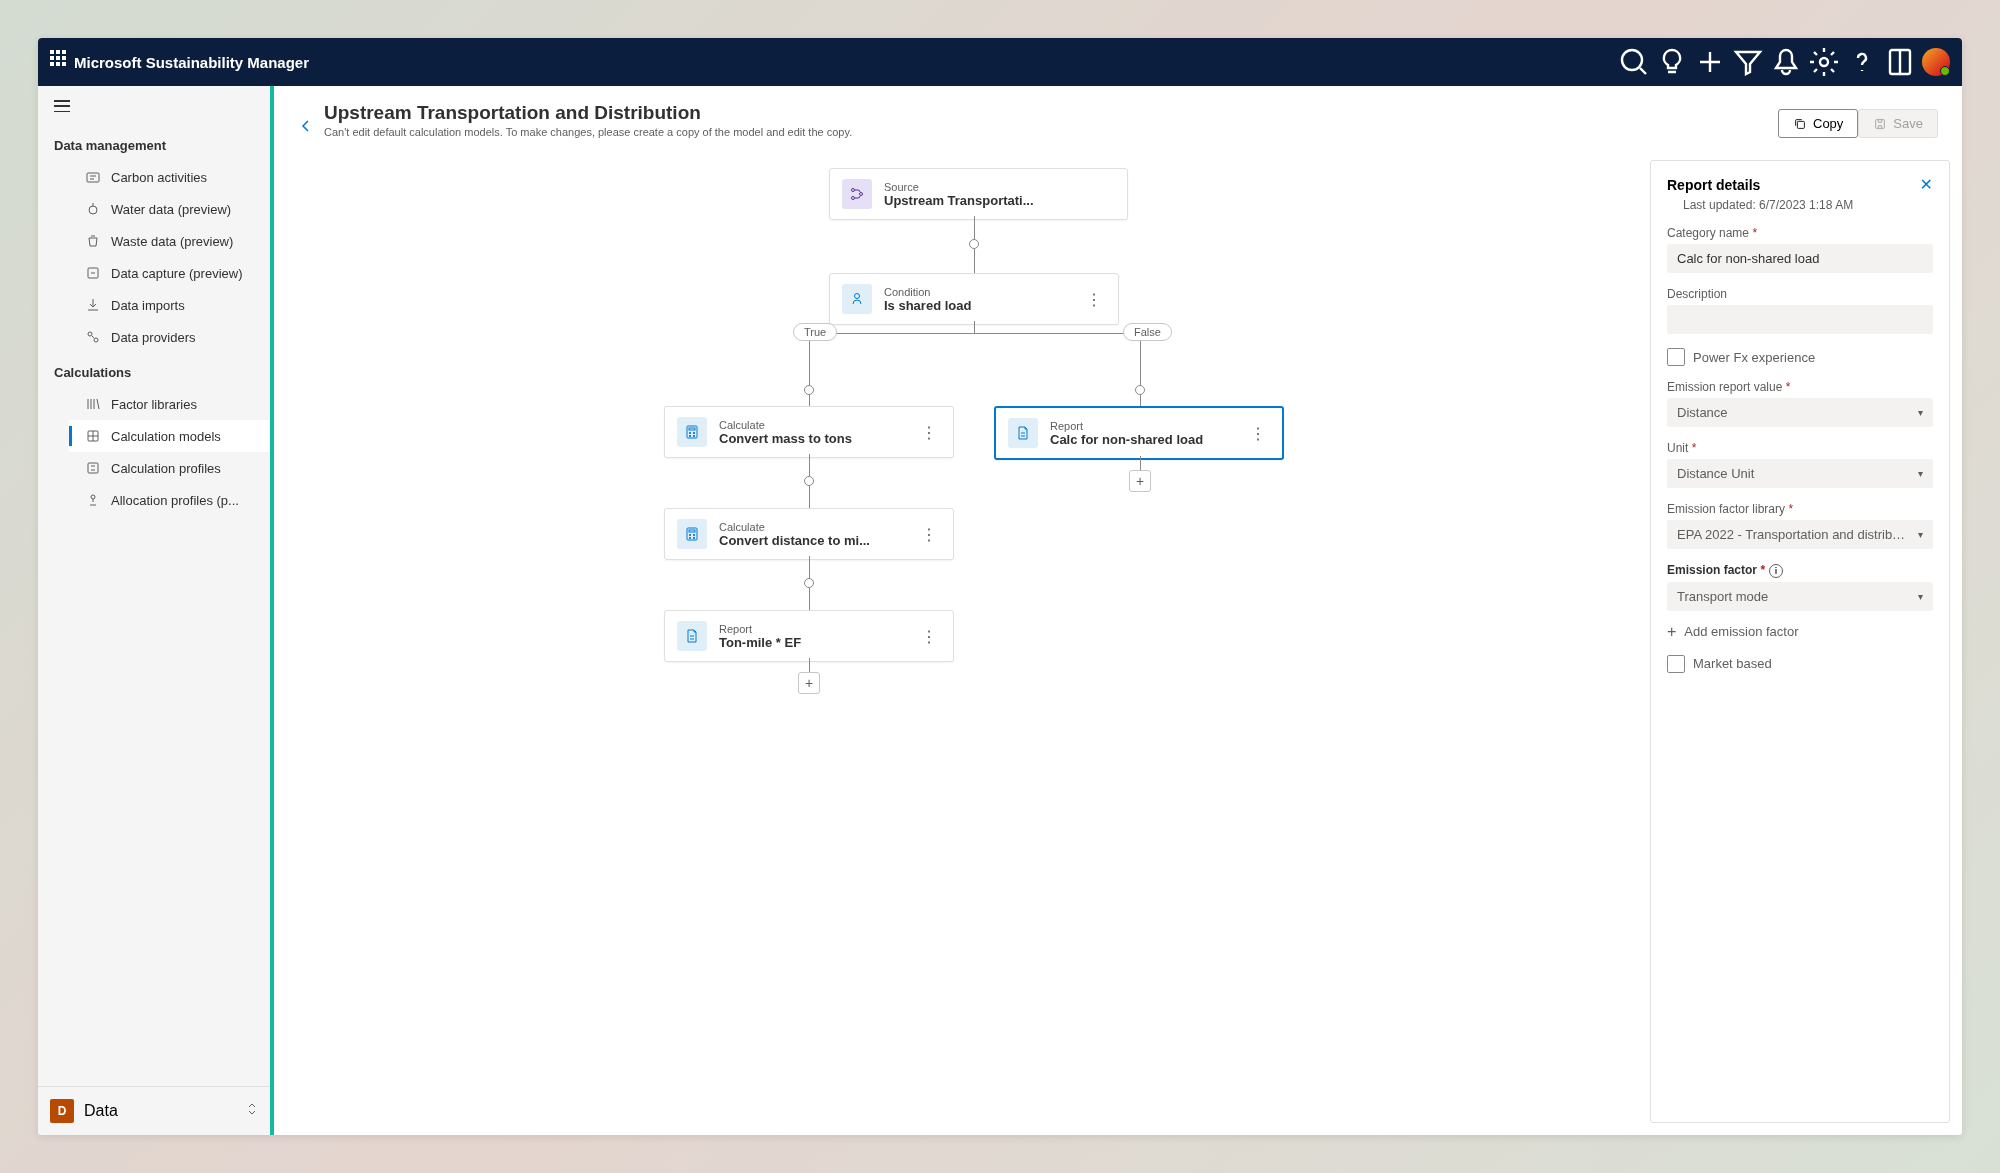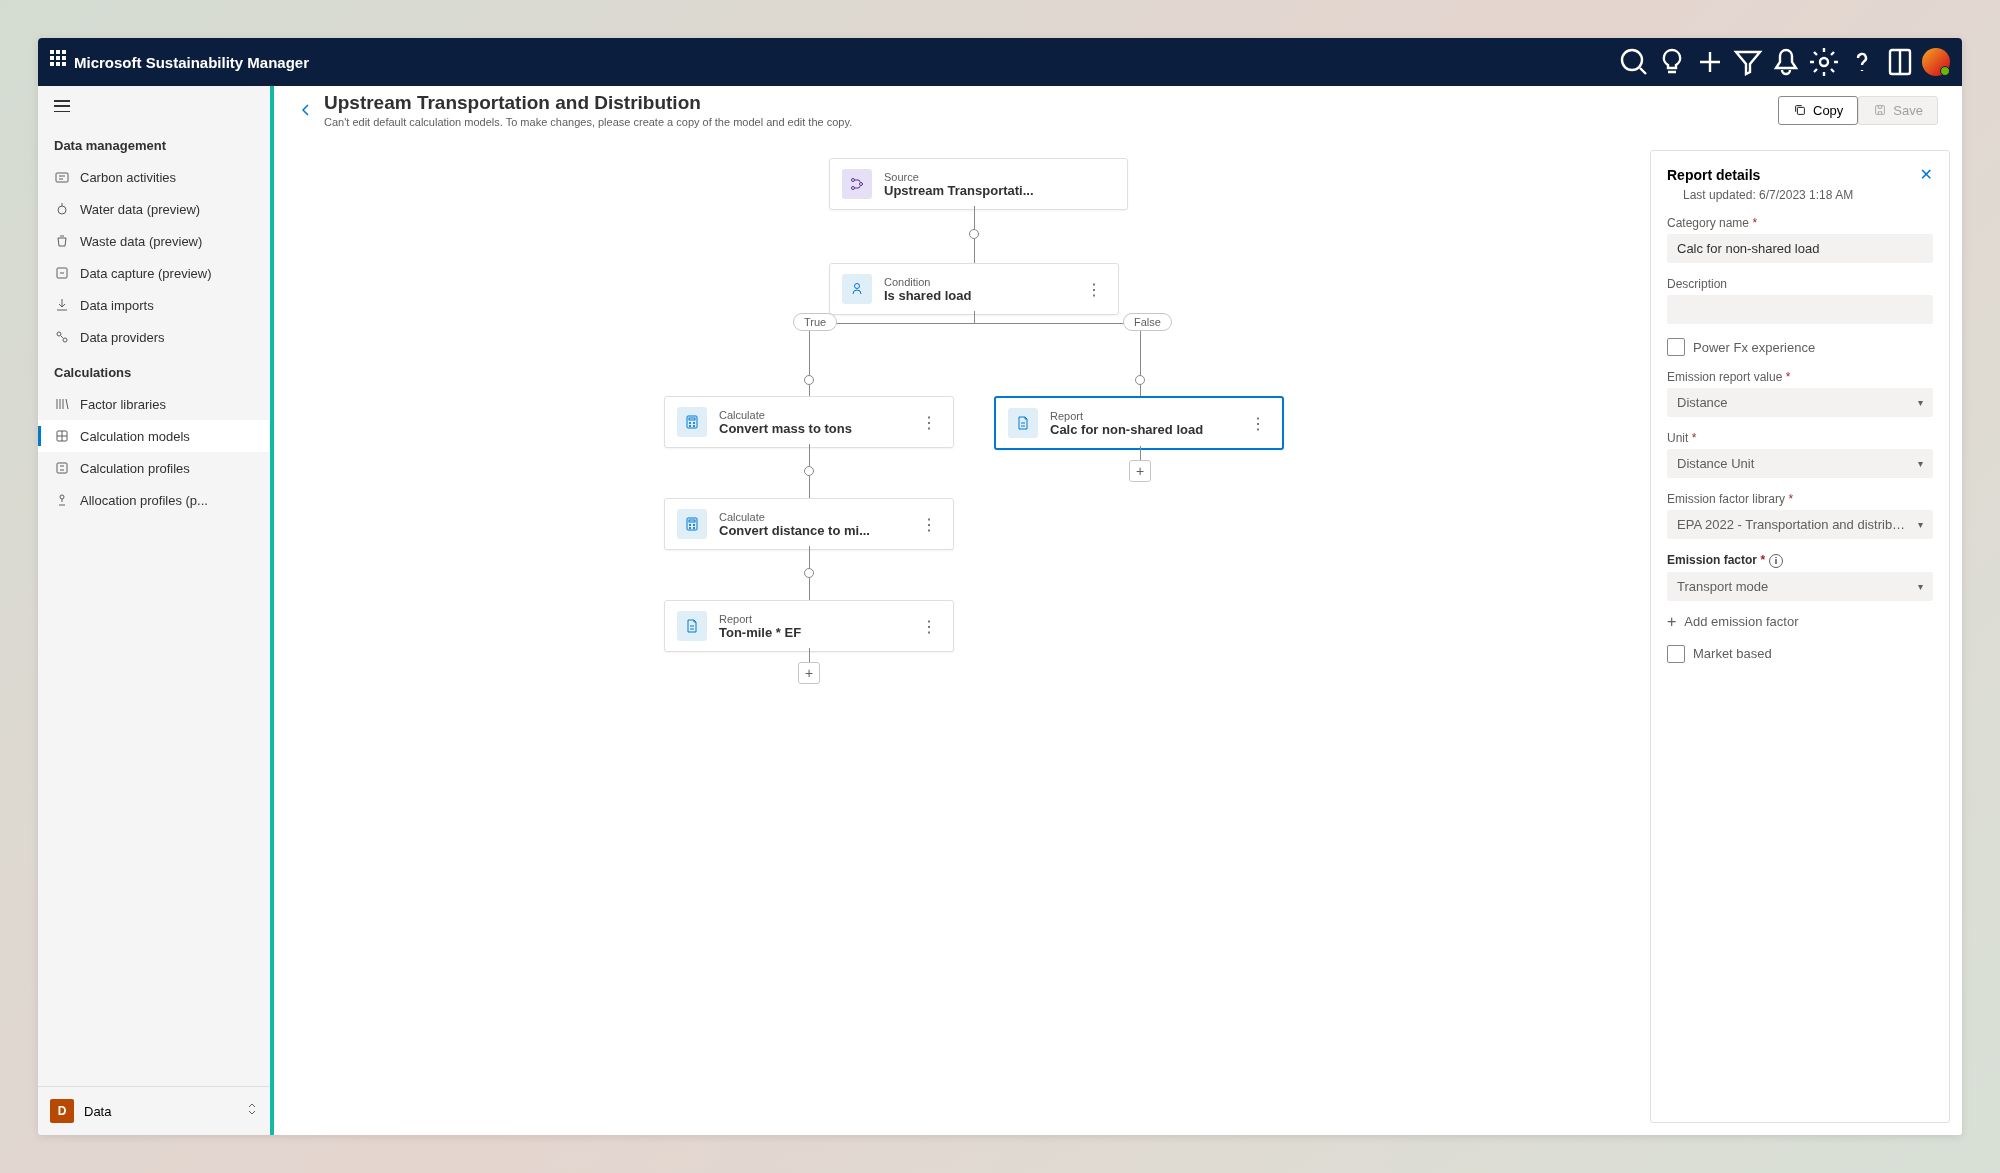--- a/index.html
+++ b/index.html
@@ -18,33 +18,33 @@
 
 
 .body { flex: 1; display: flex; background: #faf9f8; overflow: hidden; }
 
 
 .sidebar { width: 236px; background: #f5f5f5; border-right: 4px solid #14b8a6; display: flex; flex-direction: column; }
 .hamburger { padding: 14px 16px; cursor: pointer; }
 .hamburger-lines { width: 16px; height: 12px; display: flex; flex-direction: column; justify-content: space-between; }
 .hamburger-lines span { height: 1.5px; background: #323130; }
 .nav-section-title { padding: 12px 16px 8px; font-size: 13px; font-weight: 600; color: #323130; }
-.nav-item { display: flex; align-items: center; padding: 8px 16px; font-size: 13px; color: #323130; cursor: pointer; gap: 10px; }
+.nav-item { display: flex; align-items: center; padding: 8px 16px; font-size: 13px; color: #323130; cursor: pointer; gap: 10px; margin-left: 31px; }
 .nav-item.active { background: #fff; position: relative; }
 .nav-item.active::before { content: ''; position: absolute; left: 0; top: 6px; bottom: 6px; width: 3px; background: #0078d4; }
 .nav-icon { width: 16px; height: 16px; display: flex; align-items: center; justify-content: center; color: #605e5c; }
 .nav-icon svg { width: 16px; height: 16px; }
 .sidebar-footer { margin-top: auto; padding: 12px; display: flex; align-items: center; gap: 10px; border-top: 1px solid #e1dfdd; }
 .data-badge { width: 24px; height: 24px; background: #b84902; color: #fff; display: flex; align-items: center; justify-content: center; font-size: 12px; font-weight: 600; border-radius: 2px; }
-.footer-label { font-size: 13px; text-align: right; }
+.footer-label { font-size: 16px; text-align: right; }
 .footer-chevron { margin-left: auto; color: #605e5c; }
 
 
 .main { flex: 1; display: flex; flex-direction: column; background: #fff; position: relative; }
-.header-row { display: flex; align-items: center; padding: 6px 24px 10px; border-bottom: 0; }
+.header-row { display: flex; align-items: flex-end; padding: 16px 24px 10px; border-bottom: 0; }
 .back-arrow { color: #0078d4; cursor: pointer; margin-right: 10px; margin-top: 4px; }
 .page-title { font-size: 19px; font-weight: 600; color: #323130; }
 .page-subtitle { font-size: 11px; color: #605e5c; margin-top: 2px; }
 .header-actions { margin-left: auto; display: flex; }
 .btn { display: flex; align-items: center; gap: 6px; padding: 6px 14px; font-size: 13px; border: 1px solid #8a8886; background: #fff; border-radius: 3px; cursor: pointer; }
 .btn.disabled { color: #a19f9d; border-color: #e1dfdd; background: #f3f2f1; cursor: not-allowed; }
 
 
 .canvas { flex: 1; position: relative; background: #fff; }
 .node { position: absolute; background: #fff; border: 1px solid #e1dfdd; border-radius: 3px; display: flex; align-items: center; padding: 10px 12px; gap: 12px; box-shadow: 0 1px 2px rgba(0,0,0,0.05); }

